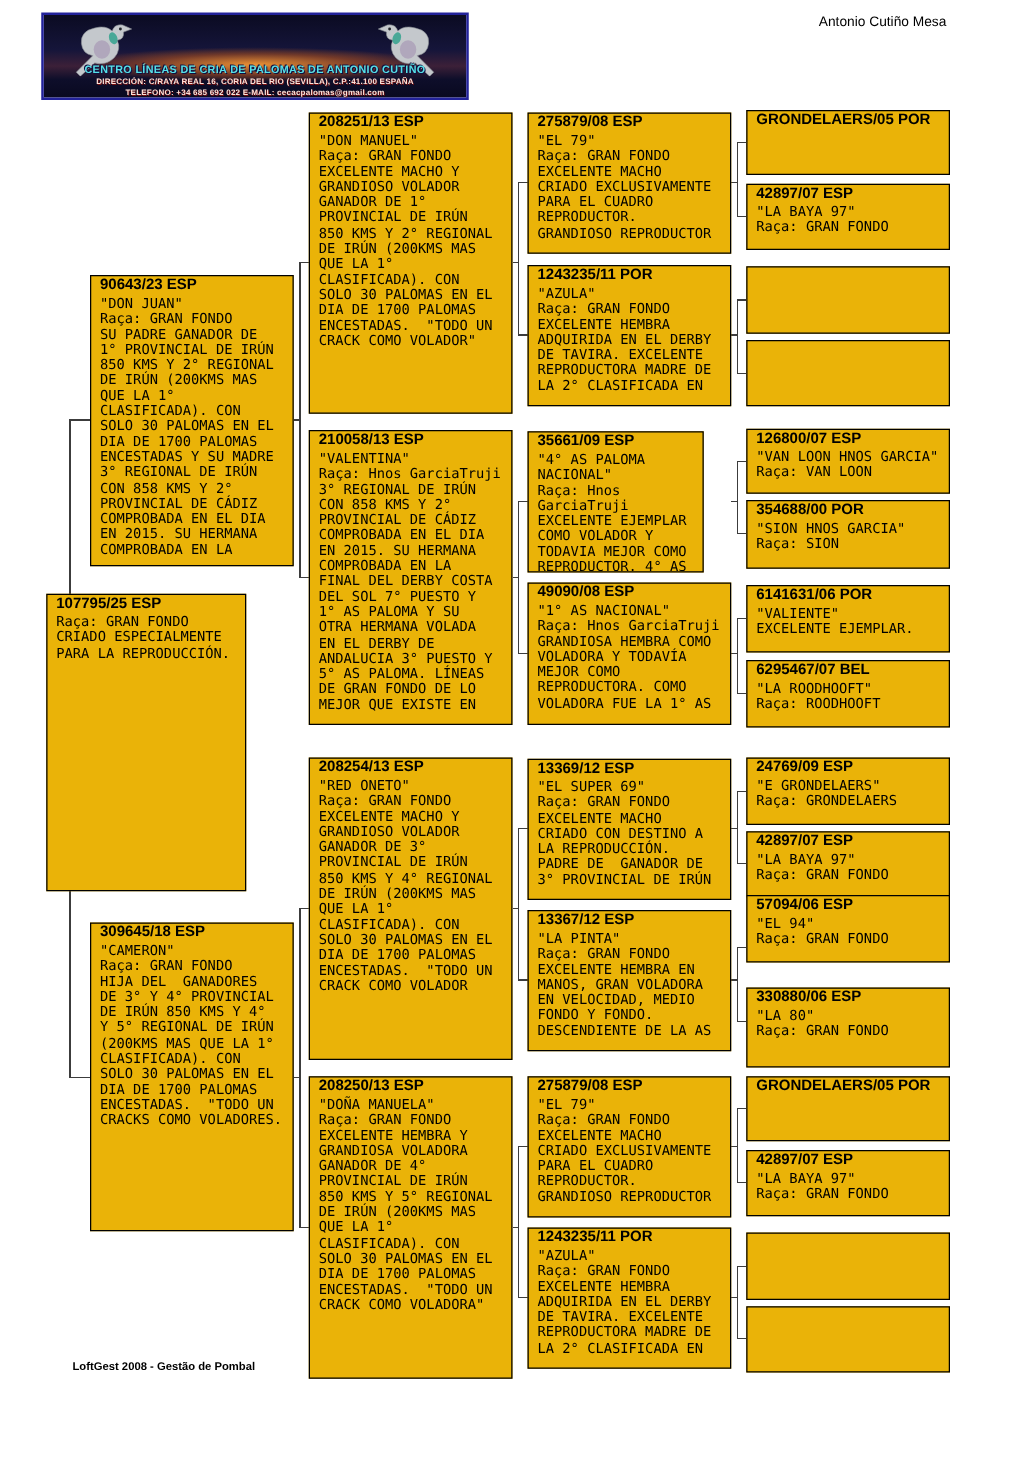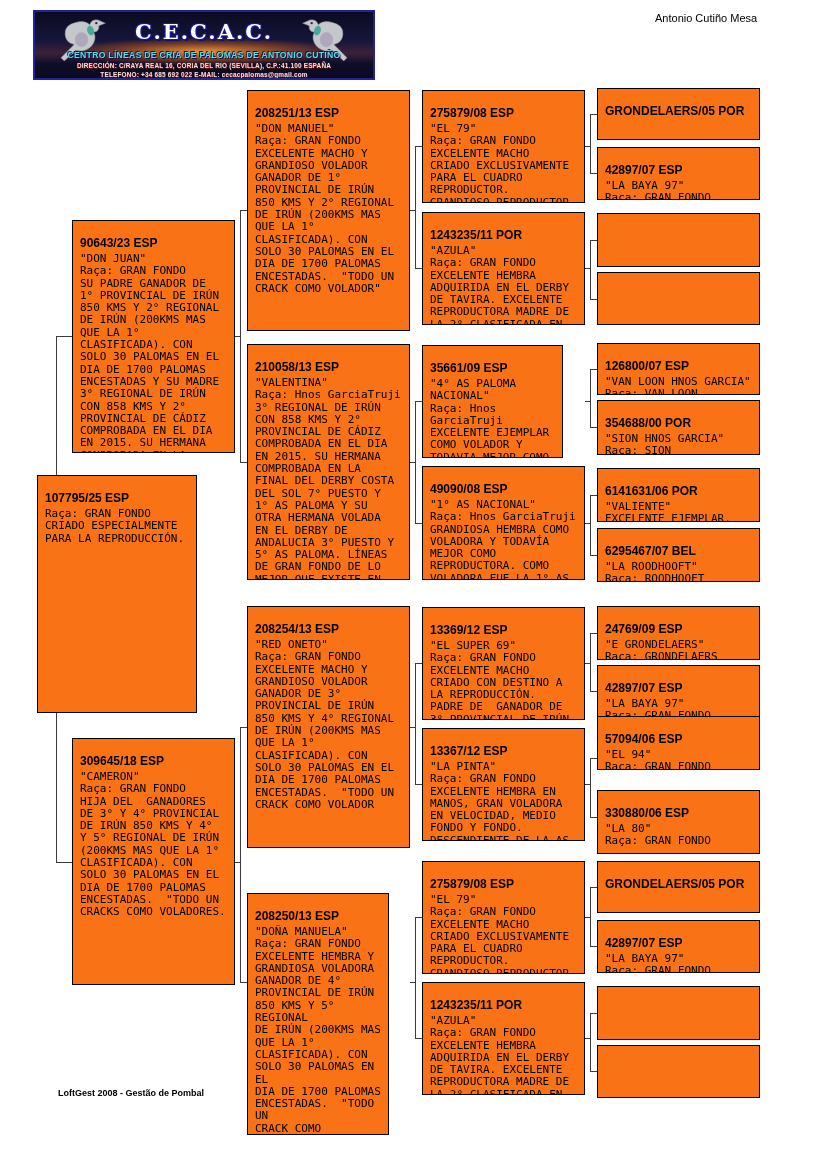--- a/index.html
+++ b/index.html
@@ -34,22 +34,22 @@
   .logo-address{top:50px;}
   .logo-contact{top:59px;}
   .pigeon{position:absolute;top:3px;width:54px;height:46px;}
   .pigeon.left{left:22px;}
   .pigeon.right{right:22px;transform:scaleX(-1);}
   
   .owner-name{position:absolute;left:655px;top:12px;font-size:11px;}
   .app-credit{position:absolute;left:30px;top:1088px;font-size:9px;font-weight:bold;padding-left:28px;}
   
   .pbox{
-    position:absolute;box-sizing:border-box;background:#f97316;
-    border:1px solid #000;padding:16px 7px 2px 7px;overflow:hidden;
+    position:absolute;box-sizing:border-box;background:#eab308;
+    border:1px solid #000;padding:0 7px 2px 7px;overflow:hidden;
   }
   .ring{font-size:12px;font-weight:bold;line-height:13px;margin-bottom:3px;font-family:"Liberation Sans",sans-serif;}
   .ptext{
     font-family:"DejaVu Sans Mono", monospace;
     font-size:11px;line-height:12.3px;white-space:pre-wrap;
   }
   .connectors{position:absolute;left:0;top:0;pointer-events:none;}
 </style>
 </head>
 <body>
@@ -60,21 +60,20 @@
     <ellipse cx="40" cy="19" rx="4" ry="6" fill="#2aa08a" opacity="0.8" transform="rotate(-20 40 19)"></ellipse>
     <ellipse cx="29" cy="30" rx="8" ry="9" fill="#9a7fa8" opacity="0.45"></ellipse>
     <circle cx="47" cy="10" r="1.4" fill="#22252a"></circle>
   </svg>
   <svg class="pigeon right" viewBox="0 0 64 56">
     <path d="M4,52 L20,36 Q10,34 9,24 Q8,12 22,9 Q33,6 39,12 Q41,5 49,6 L58,10 L50,13 Q51,20 44,21 Q48,30 41,38 Q33,46 22,43 L8,56 Z" fill="#c4c8cc" stroke="#8a8f94" stroke-width="0.6"></path>
     <ellipse cx="40" cy="19" rx="4" ry="6" fill="#2aa08a" opacity="0.8" transform="rotate(-20 40 19)"></ellipse>
     <ellipse cx="29" cy="30" rx="8" ry="9" fill="#9a7fa8" opacity="0.45"></ellipse>
     <circle cx="47" cy="10" r="1.4" fill="#22252a"></circle>
   </svg>
-  <div class="logo-title">C.E.C.A.C.</div>
   <div class="logo-subtitle">CENTRO LÍNEAS DE CRIA DE PALOMAS DE ANTONIO CUTIÑO</div>
   <div class="logo-address">DIRECCIÓN: C/RAYA REAL 16, CORIA DEL RIO (SEVILLA), C.P.:41.100 ESPAÑA</div>
   <div class="logo-contact">TELEFONO: +34 685 692 022    E-MAIL: cecacpalomas@gmail.com</div>
 </div>
 
 <div class="owner-name">Antonio Cutiño Mesa</div>
 
 <svg class="connectors" width="827" height="1169" shape-rendering="crispEdges">
   <path fill="none" stroke="#3c3c3c" stroke-width="1" d="
     M72,336 H56 V475 M56,713 V862 H72
@@ -184,21 +183,21 @@
 PROVINCIAL DE IRÚN
 850 KMS Y 4° REGIONAL
 DE IRÚN (200KMS MAS
 QUE LA 1°
 CLASIFICADA). CON
 SOLO 30 PALOMAS EN EL
 DIA DE 1700 PALOMAS
 ENCESTADAS.  "TODO UN
 CRACK COMO VOLADOR</div>
 </div>
-<div class="pbox" style="left:247px;top:893px;width:142px;height:242px">
+<div class="pbox" style="left:247px;top:861px;width:163px;height:242px">
   <div class="ring">208250/13 ESP</div>
   <div class="ptext">"DOÑA MANUELA"
 Raça: GRAN FONDO
 EXCELENTE HEMBRA Y
 GRANDIOSA VOLADORA
 GANADOR DE 4°
 PROVINCIAL DE IRÚN
 850 KMS Y 5° REGIONAL
 DE IRÚN (200KMS MAS
 QUE LA 1°

